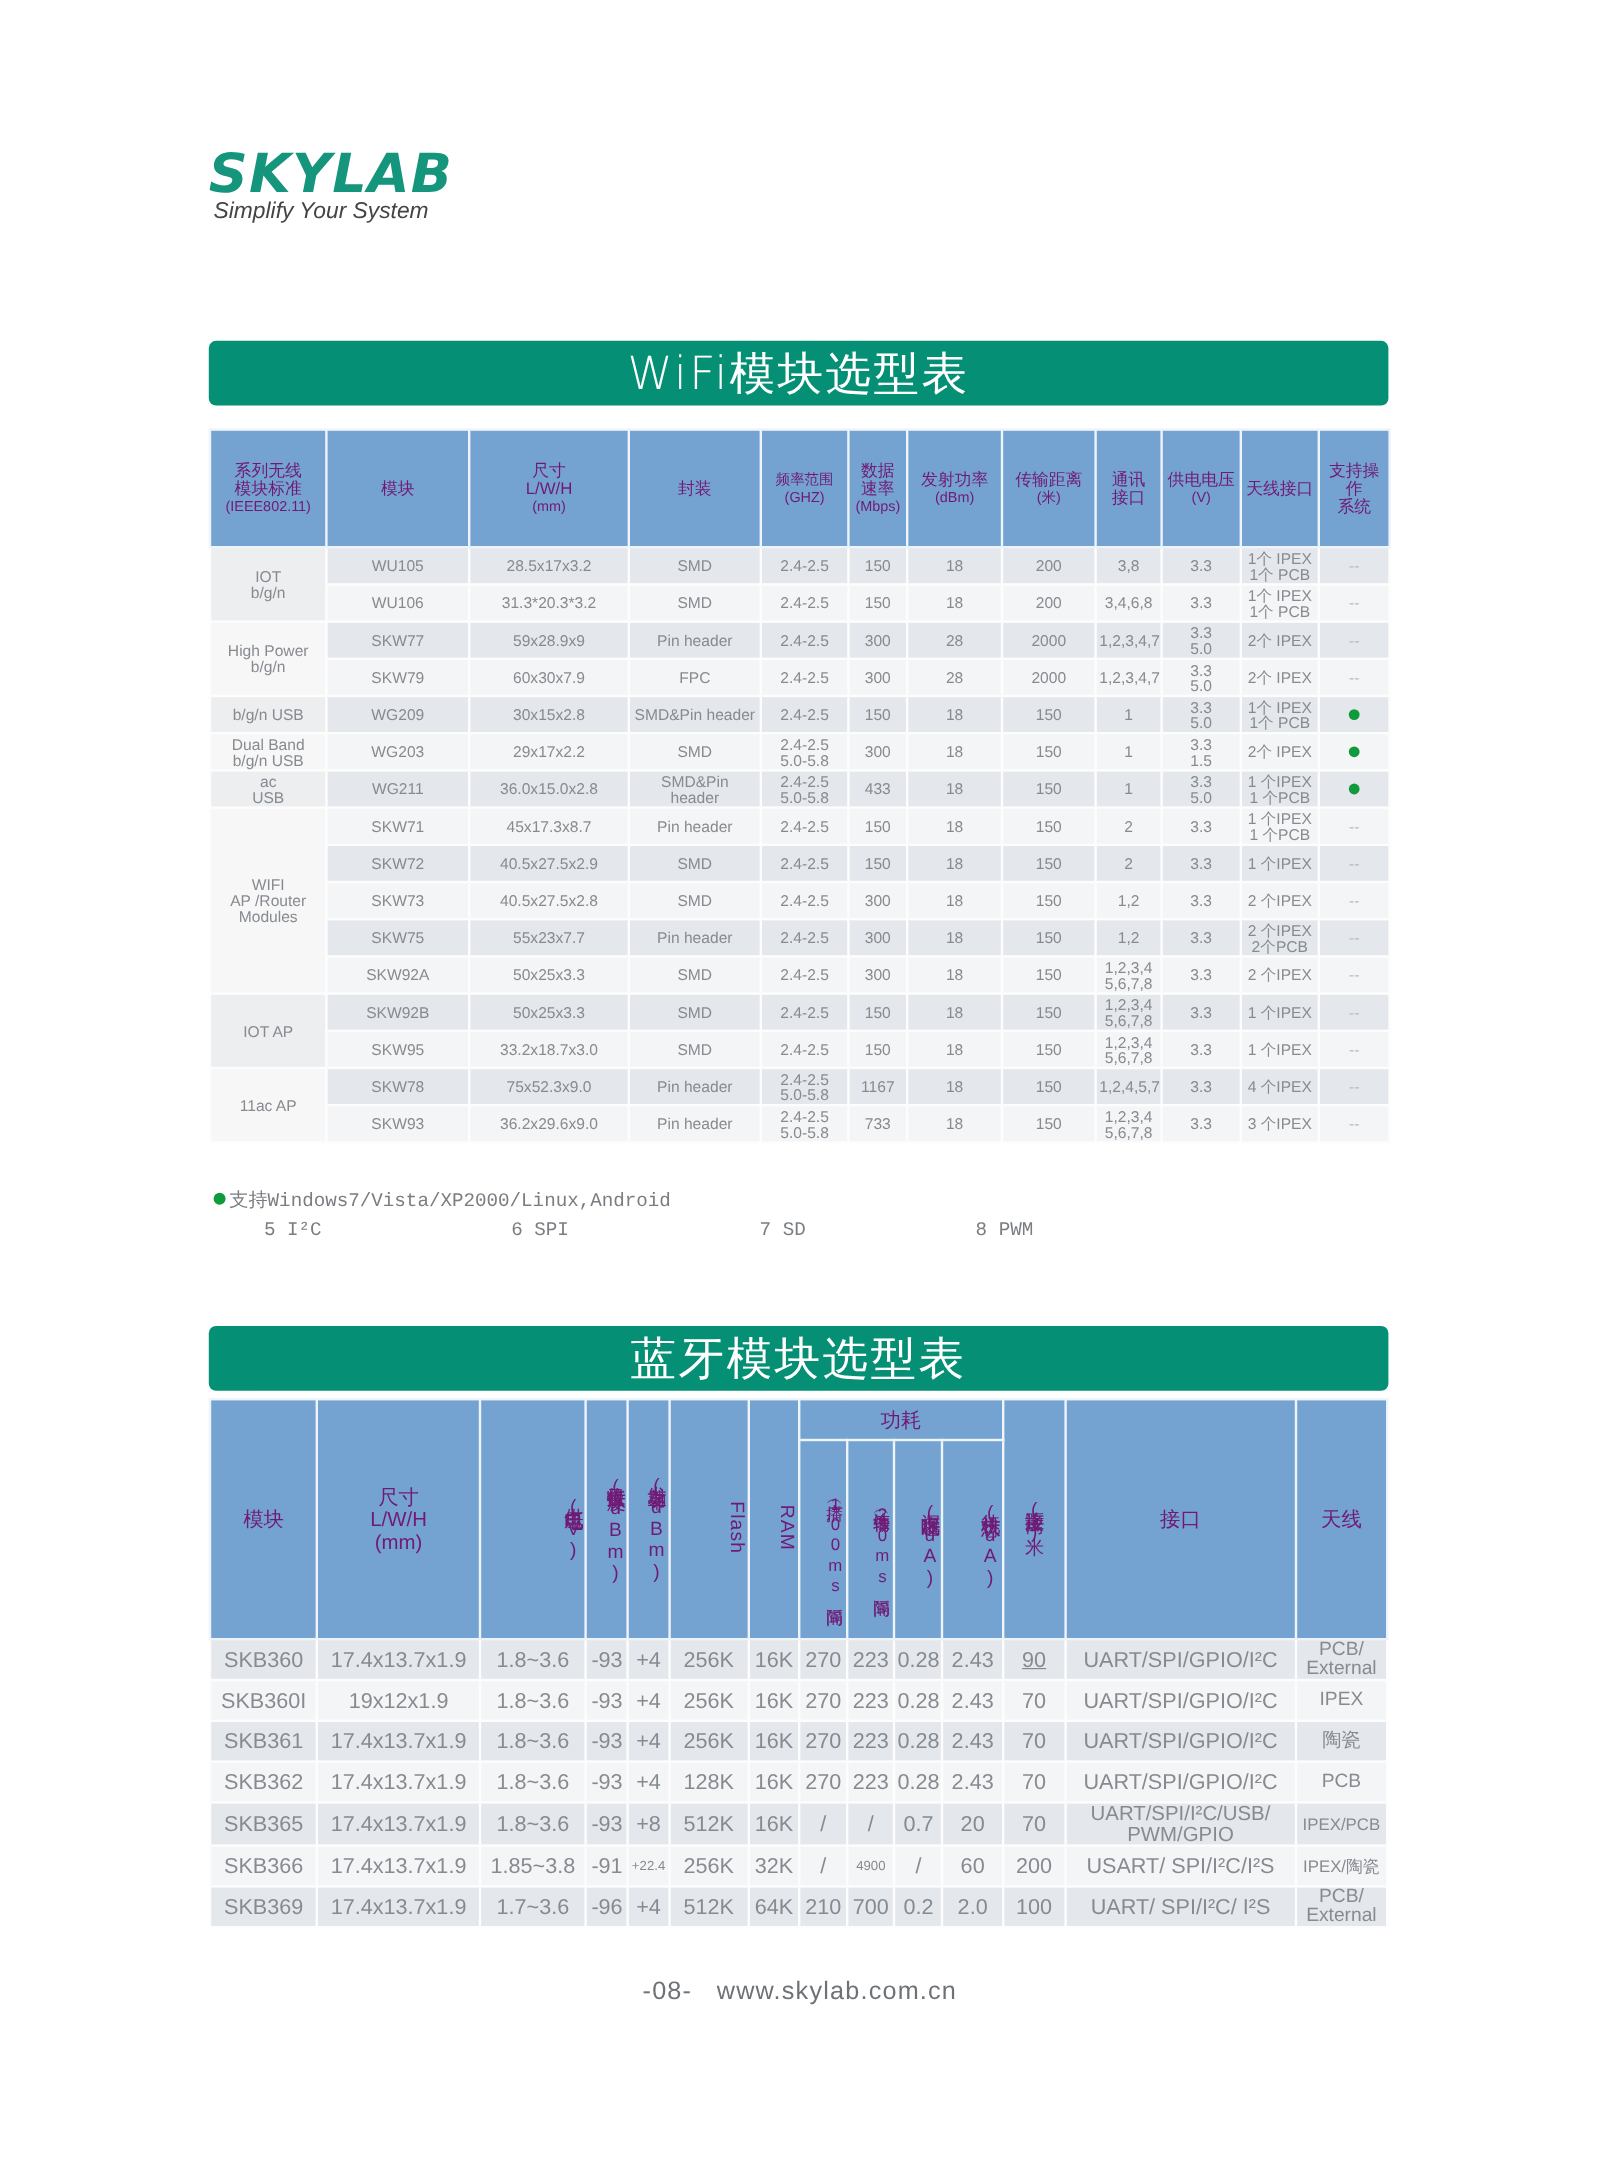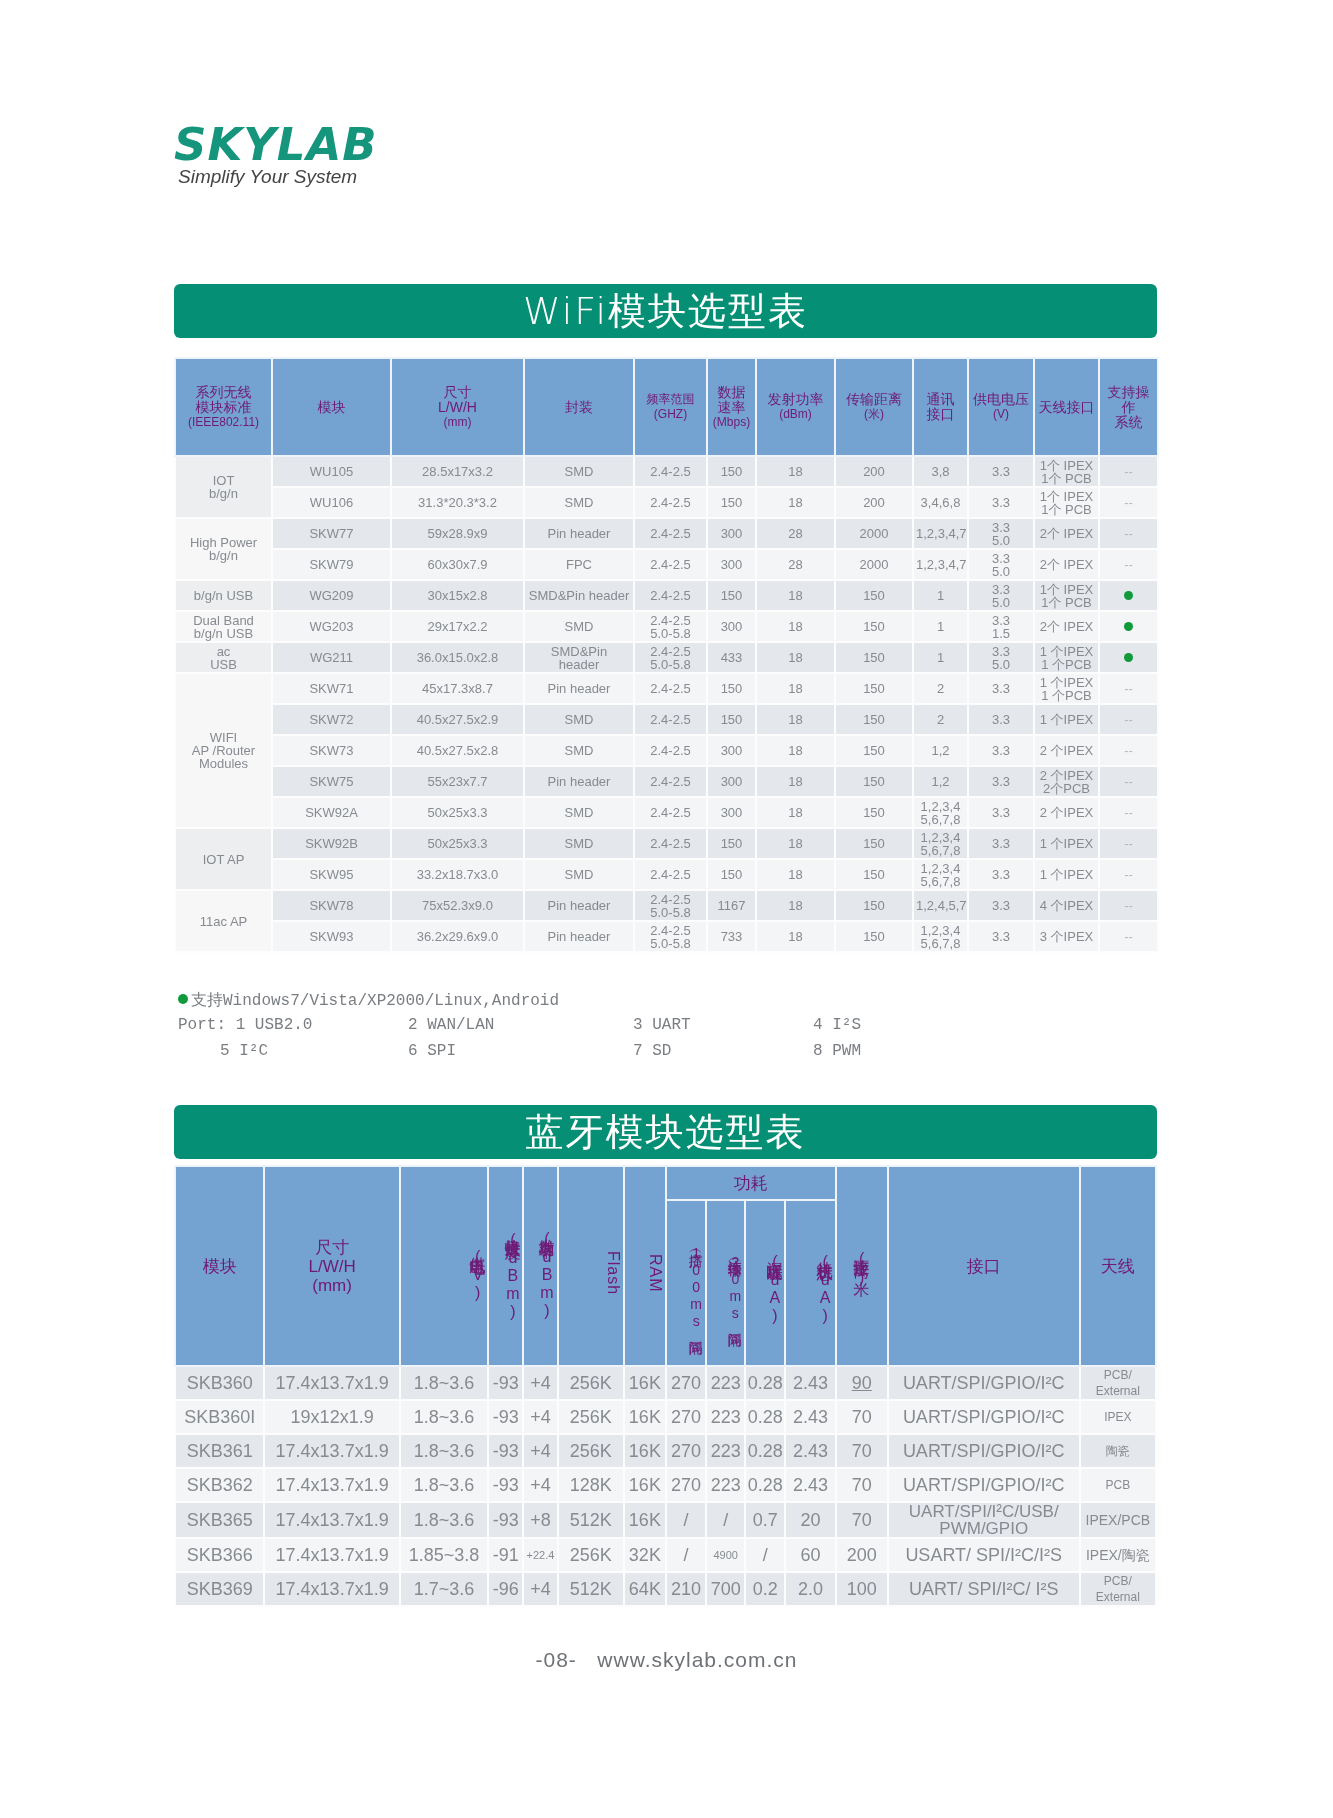--- a/index.html
+++ b/index.html
@@ -33,21 +33,21 @@
   .legend-row { position: relative; height: 26px; }
   .legend-row span { position: absolute; top: 0; white-space: nowrap; font-family: Liberation Mono, monospace; }
   .legend .gdot { display: inline-block; width: 10px; height: 10px; border-radius: 50%; background: #109a3b; margin-right: 3px; vertical-align: 1px; }
 
   #bt-table { left: 174px; top: 1165px; width: 983px; }
   #bt-table th { font-size: 17px; line-height: 19px; }
   #bt-table th.vert { writing-mode: vertical-rl; text-orientation: upright; vertical-align: top; padding-top: 14px; letter-spacing: 1px; font-size: 16px; }
   #bt-table th.vert.latin { text-orientation: mixed; }
   #bt-table td { height: 34px; font-size: 18px; line-height: 18px; padding: 0 1px; }
   #bt-table td.sm { font-size: 11px; }
-  #bt-table td.ant { font-size: 12px; line-height: 16px; }
+  #bt-table td.ant { font-size: 16px; line-height: 16px; }
   #bt-table td.ant-sm { font-size: 14px; }
   #bt-table td.iface2 { font-size: 17px; line-height: 17px; }
 
   .footer { position: absolute; left: 0; width: 1333px; top: 1648px; text-align: center; font-size: 21px; color: #6e7276; letter-spacing: 1px; }
 </style>
 </head>
 <body>
 
 <div class="logo">
   <div class="logo-main">SKYLAB</div>
@@ -334,28 +334,22 @@
         <td class="dash" style="white-space: pre-line;">--</td>
       </tr>
     </tbody>
 </table>
 
 <div class="legend">
   <div class="legend-row">
     <span style="left:0"><i class="gdot"></i><b style="font-weight:normal">支持Windows7/Vista/XP2000/Linux,Android</b></span>
   </div>
   <div class="legend-row">
-    <span style="left:0"><b style="font-weight:normal">Port:</b> <b style="font-weight:normal">1 USB2.0</b></span>
-    <span style="left:230px">2 WAN/LAN</span>
-    <span style="left:455px">3 UART</span>
-    <span style="left:635px">4 I²S</span>
-  </div>
-  <div class="legend-row">
     <span style="left:42px">5 I²C</span>
-    <span style="left:230px">6 SPI</span>
+    <span style="left:248px">6 SPI</span>
     <span style="left:455px">7 SD</span>
     <span style="left:635px">8 PWM</span>
   </div>
 </div>
 
 <div id="bt-bar" class="section-bar">蓝牙模块选型表</div>
 
 <table id="bt-table">
   <colgroup>
     <col style="width:89px">

